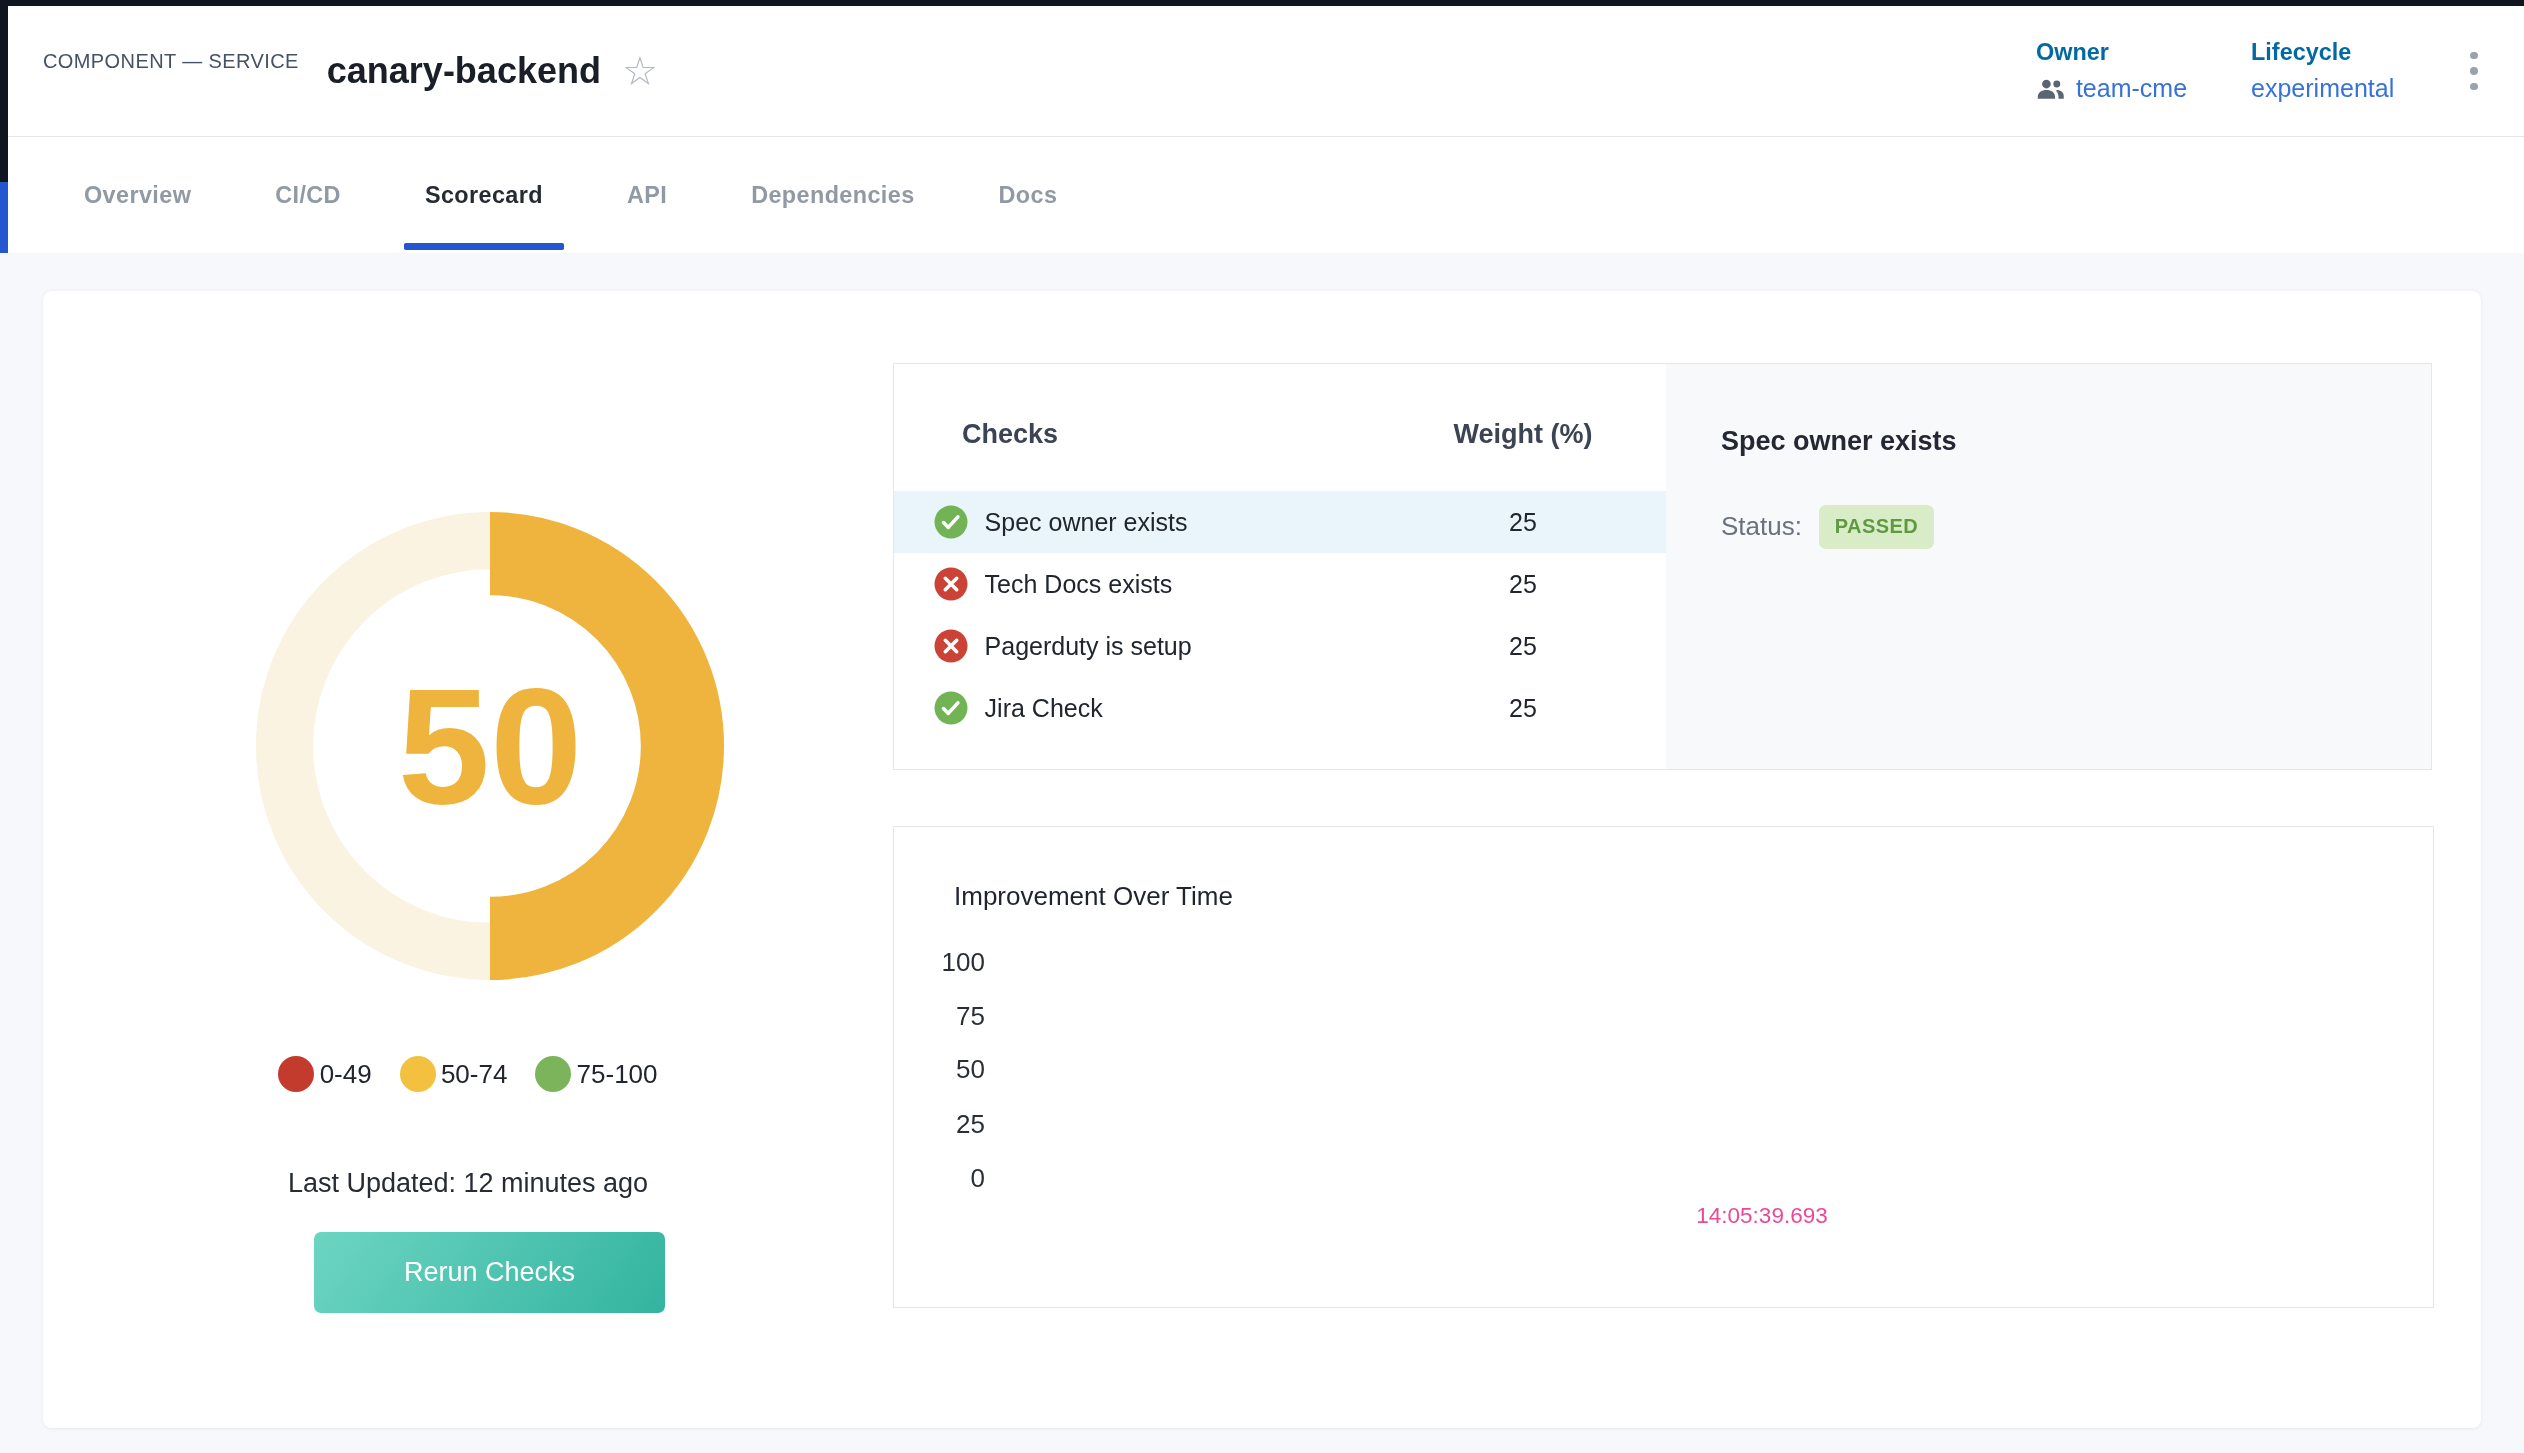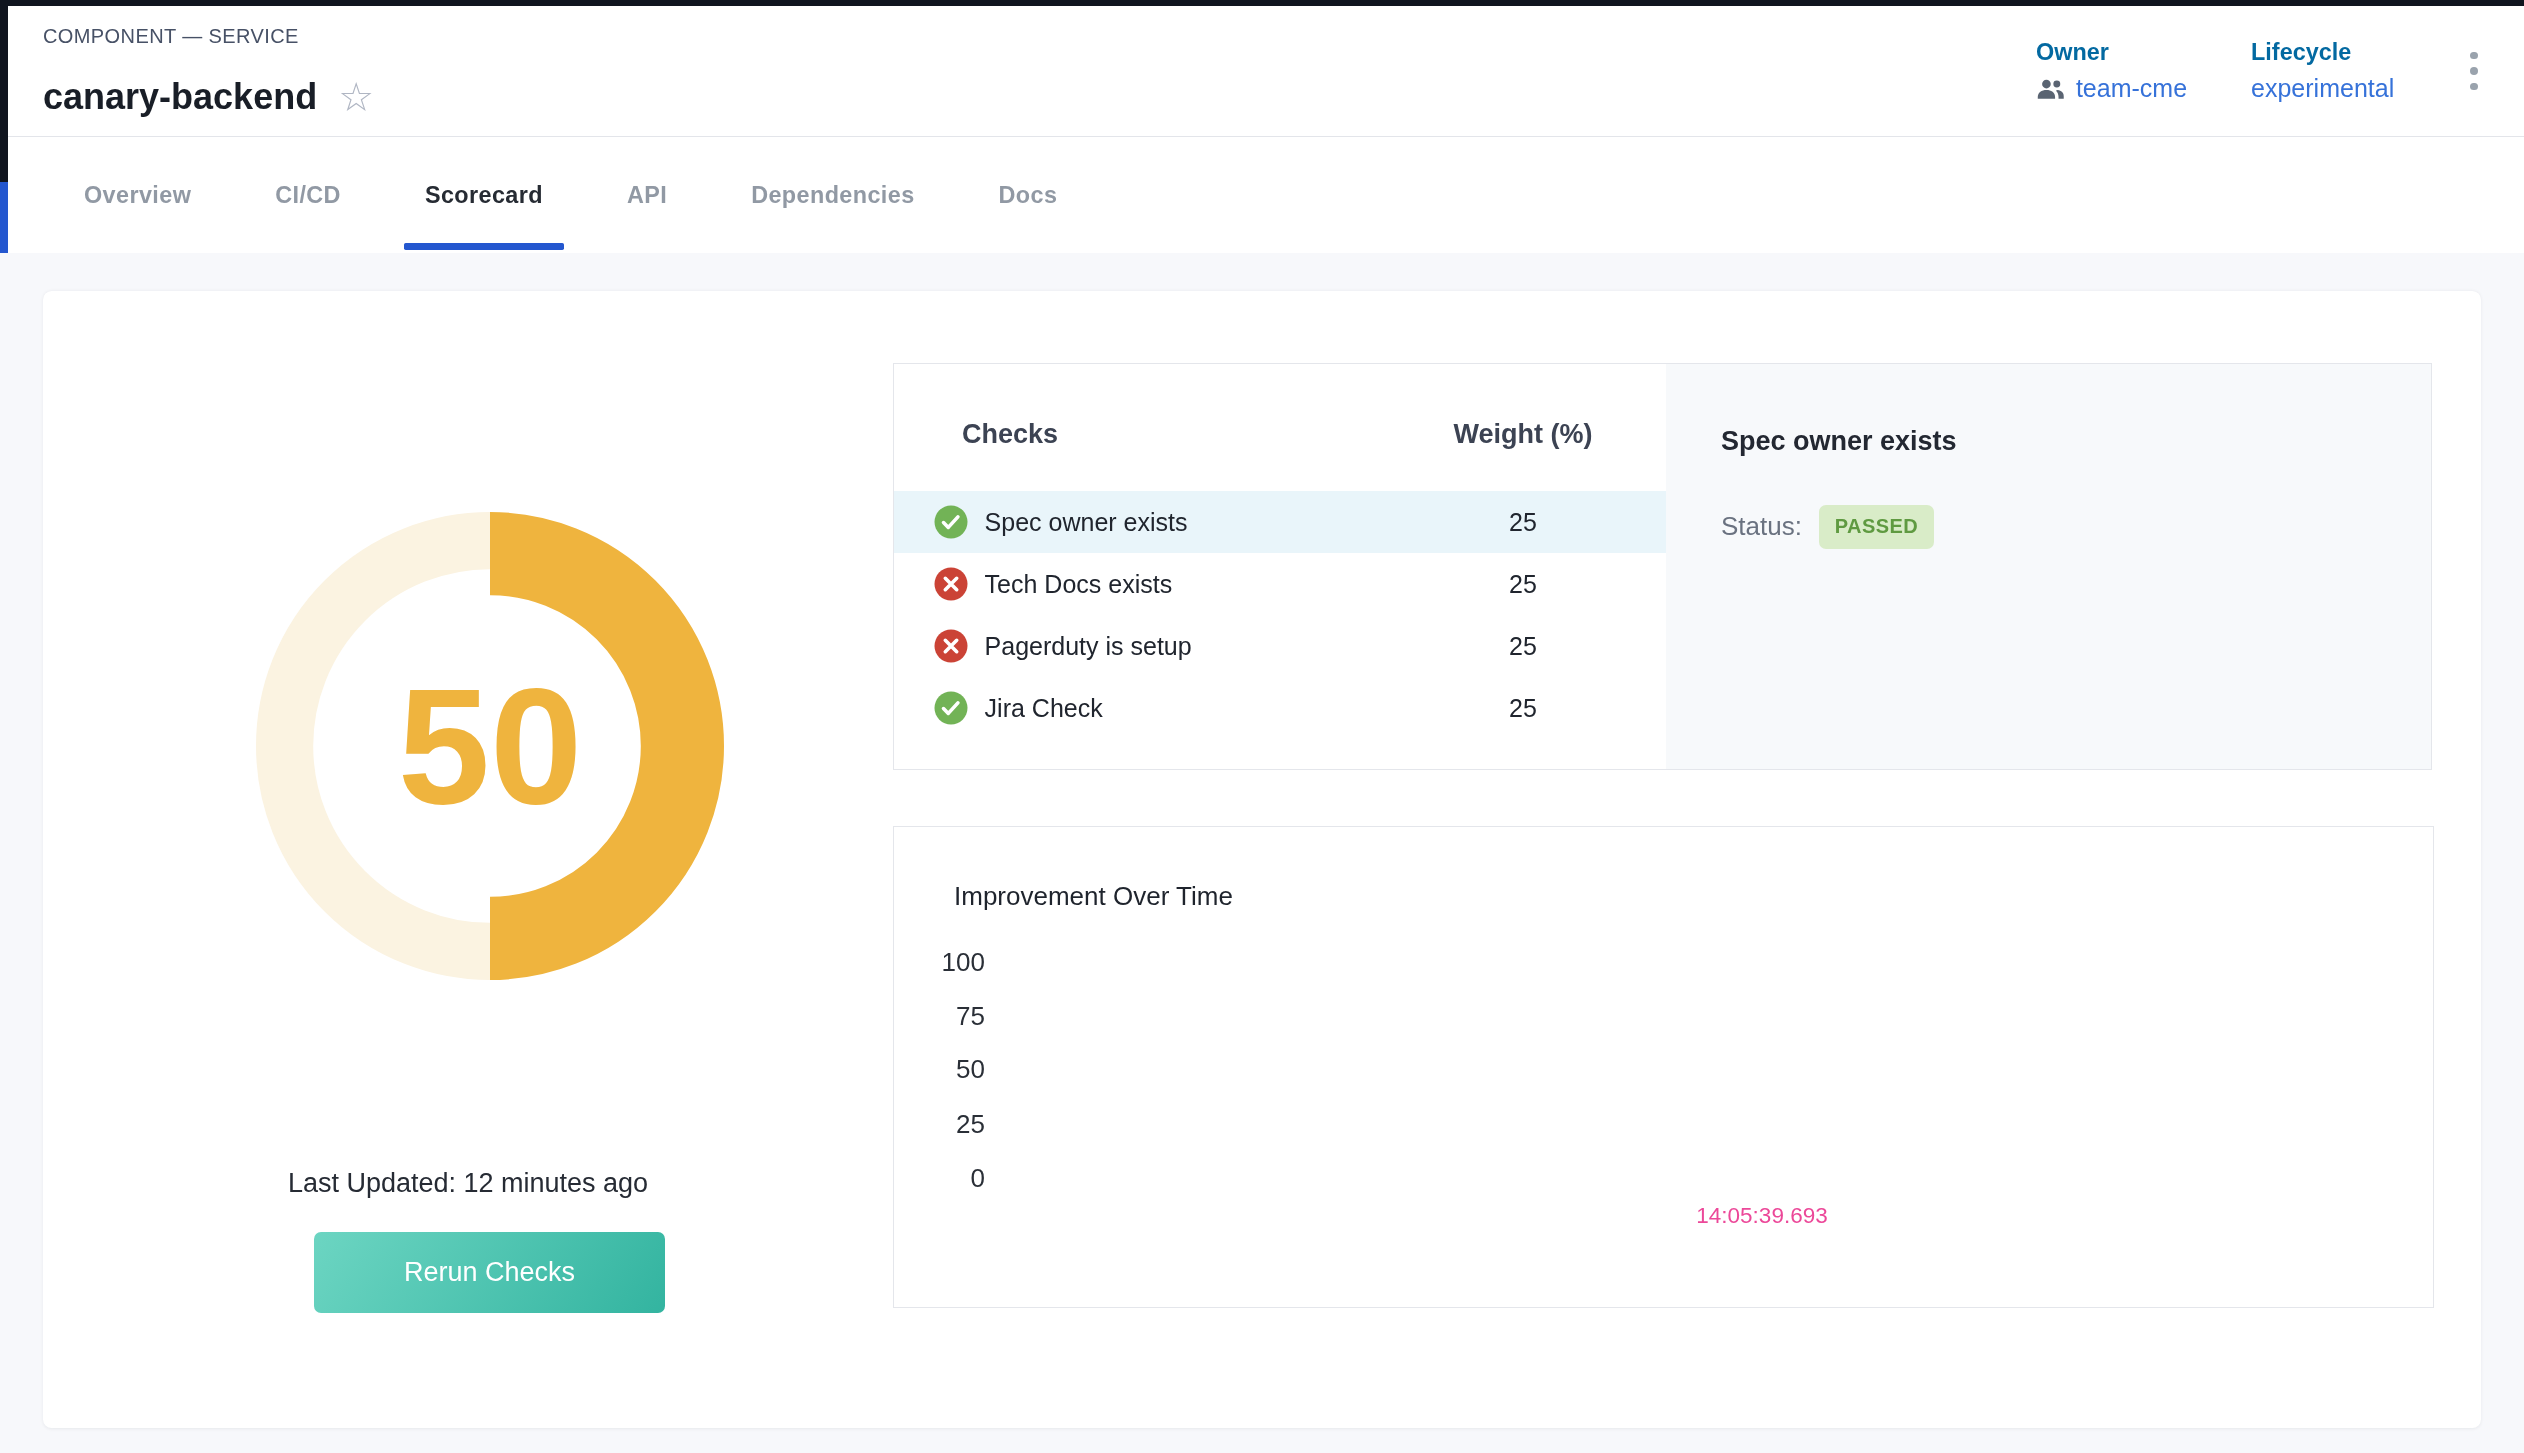--- a/index.html
+++ b/index.html
@@ -17,21 +17,21 @@
   .left-strip-dark { position: absolute; top: 6px; left: 0; width: 7.8px; height: 176px; background: #10151f; z-index: 10; }
   .left-strip-blue { position: absolute; top: 182px; left: 0; width: 7.8px; height: 71px; background: #2457cf; z-index: 10; }
 
   
   .header {
     height: 131px; margin-top: 6px; background: #ffffff;
     border-bottom: 1.7px solid #e3e5ea;
     display: flex; align-items: center; justify-content: space-between;
     padding: 0 35px 0 43px;
   }
-  .header-left { display: flex; flex-direction: column; gap: 28px; }
+  .header-left { display: flex; flex-direction: row; gap: 28px; }
   .eyebrow { font-size: 20px; letter-spacing: 0.4px; color: #475166; font-weight: 500; }
   .title-row { display: flex; align-items: center; gap: 21px; }
   .entity-title { font-size: 36px; font-weight: 700; color: #191e27; }
   .star { font-size: 40px; color: #b0b6c3; line-height: 1; cursor: pointer; }
 
   .header-right { display: flex; align-items: center; gap: 64px; }
   .meta-block { display: flex; flex-direction: column; gap: 8.7px; }
   .meta-label { font-size: 23.4px; font-weight: 700; color: #0369a1; }
   .meta-value { font-size: 25px; color: #3672d9; display: flex; align-items: center; gap: 10.4px; }
   .people-icon svg { display: block; }
@@ -178,20 +178,34 @@
 
 
   <div class="gauge-wrap">
     <svg width="468" height="468" viewBox="0 0 540 540" xmlns="http://www.w3.org/2000/svg">
       <path d="M 270 33 A 237 237 0 0 0 270 507" fill="none" stroke-width="66" stroke="#fbf3e1"></path>
       <path d="M 270 48 A 222 222 0 0 1 270 492" fill="none" stroke-width="96" stroke="#efb43e"></path>
     </svg>
     <div class="gauge-score">50</div>
   </div>
 
+  <div class="legend">
+    <div class="legend-item">
+      <span class="legend-dot dot-red"></span>
+      <span>0-49</span>
+    </div>
+    <div class="legend-item">
+      <span class="legend-dot dot-yellow"></span>
+      <span>50-74</span>
+    </div>
+    <div class="legend-item">
+      <span class="legend-dot dot-green"></span>
+      <span>75-100</span>
+    </div>
+  </div>
 
   <div class="last-updated">Last Updated: 12 minutes ago</div>
   <button class="rerun-btn">Rerun Checks</button>
 
   <div class="checks-container">
     <div class="checks-table">
       <div class="checks-head">
         <div class="col-name">Checks</div>
         <div class="col-weight">Weight (%)</div>
       </div>

